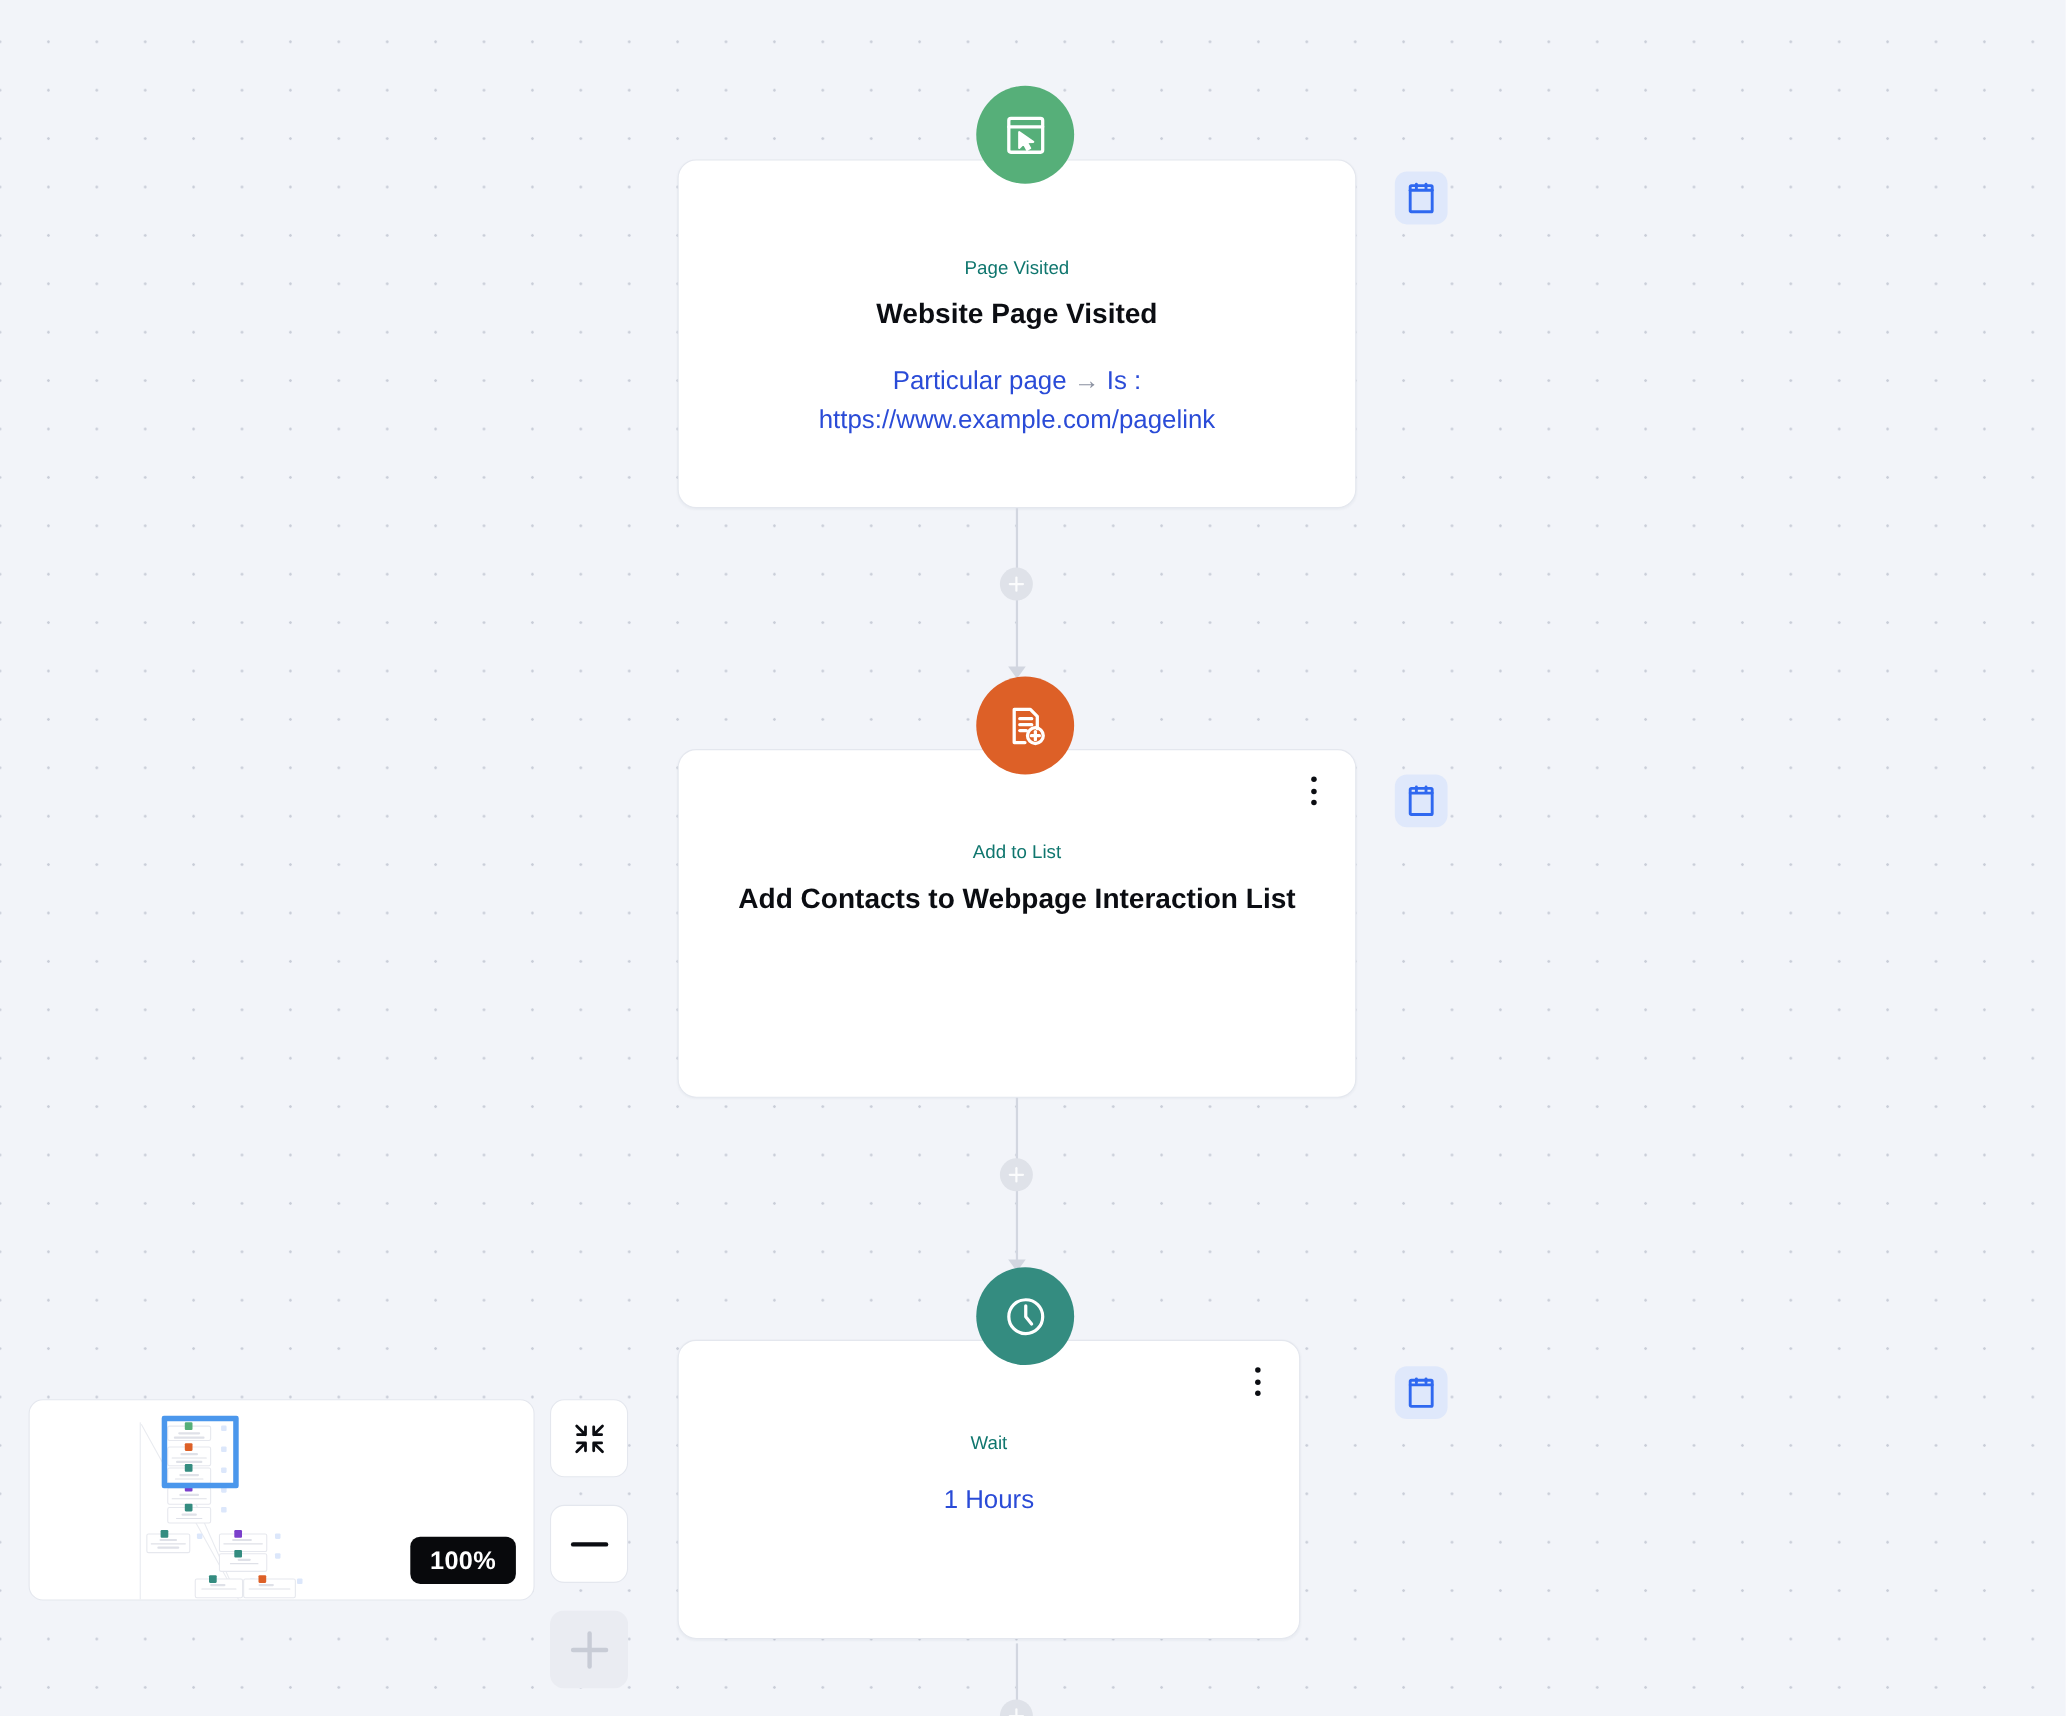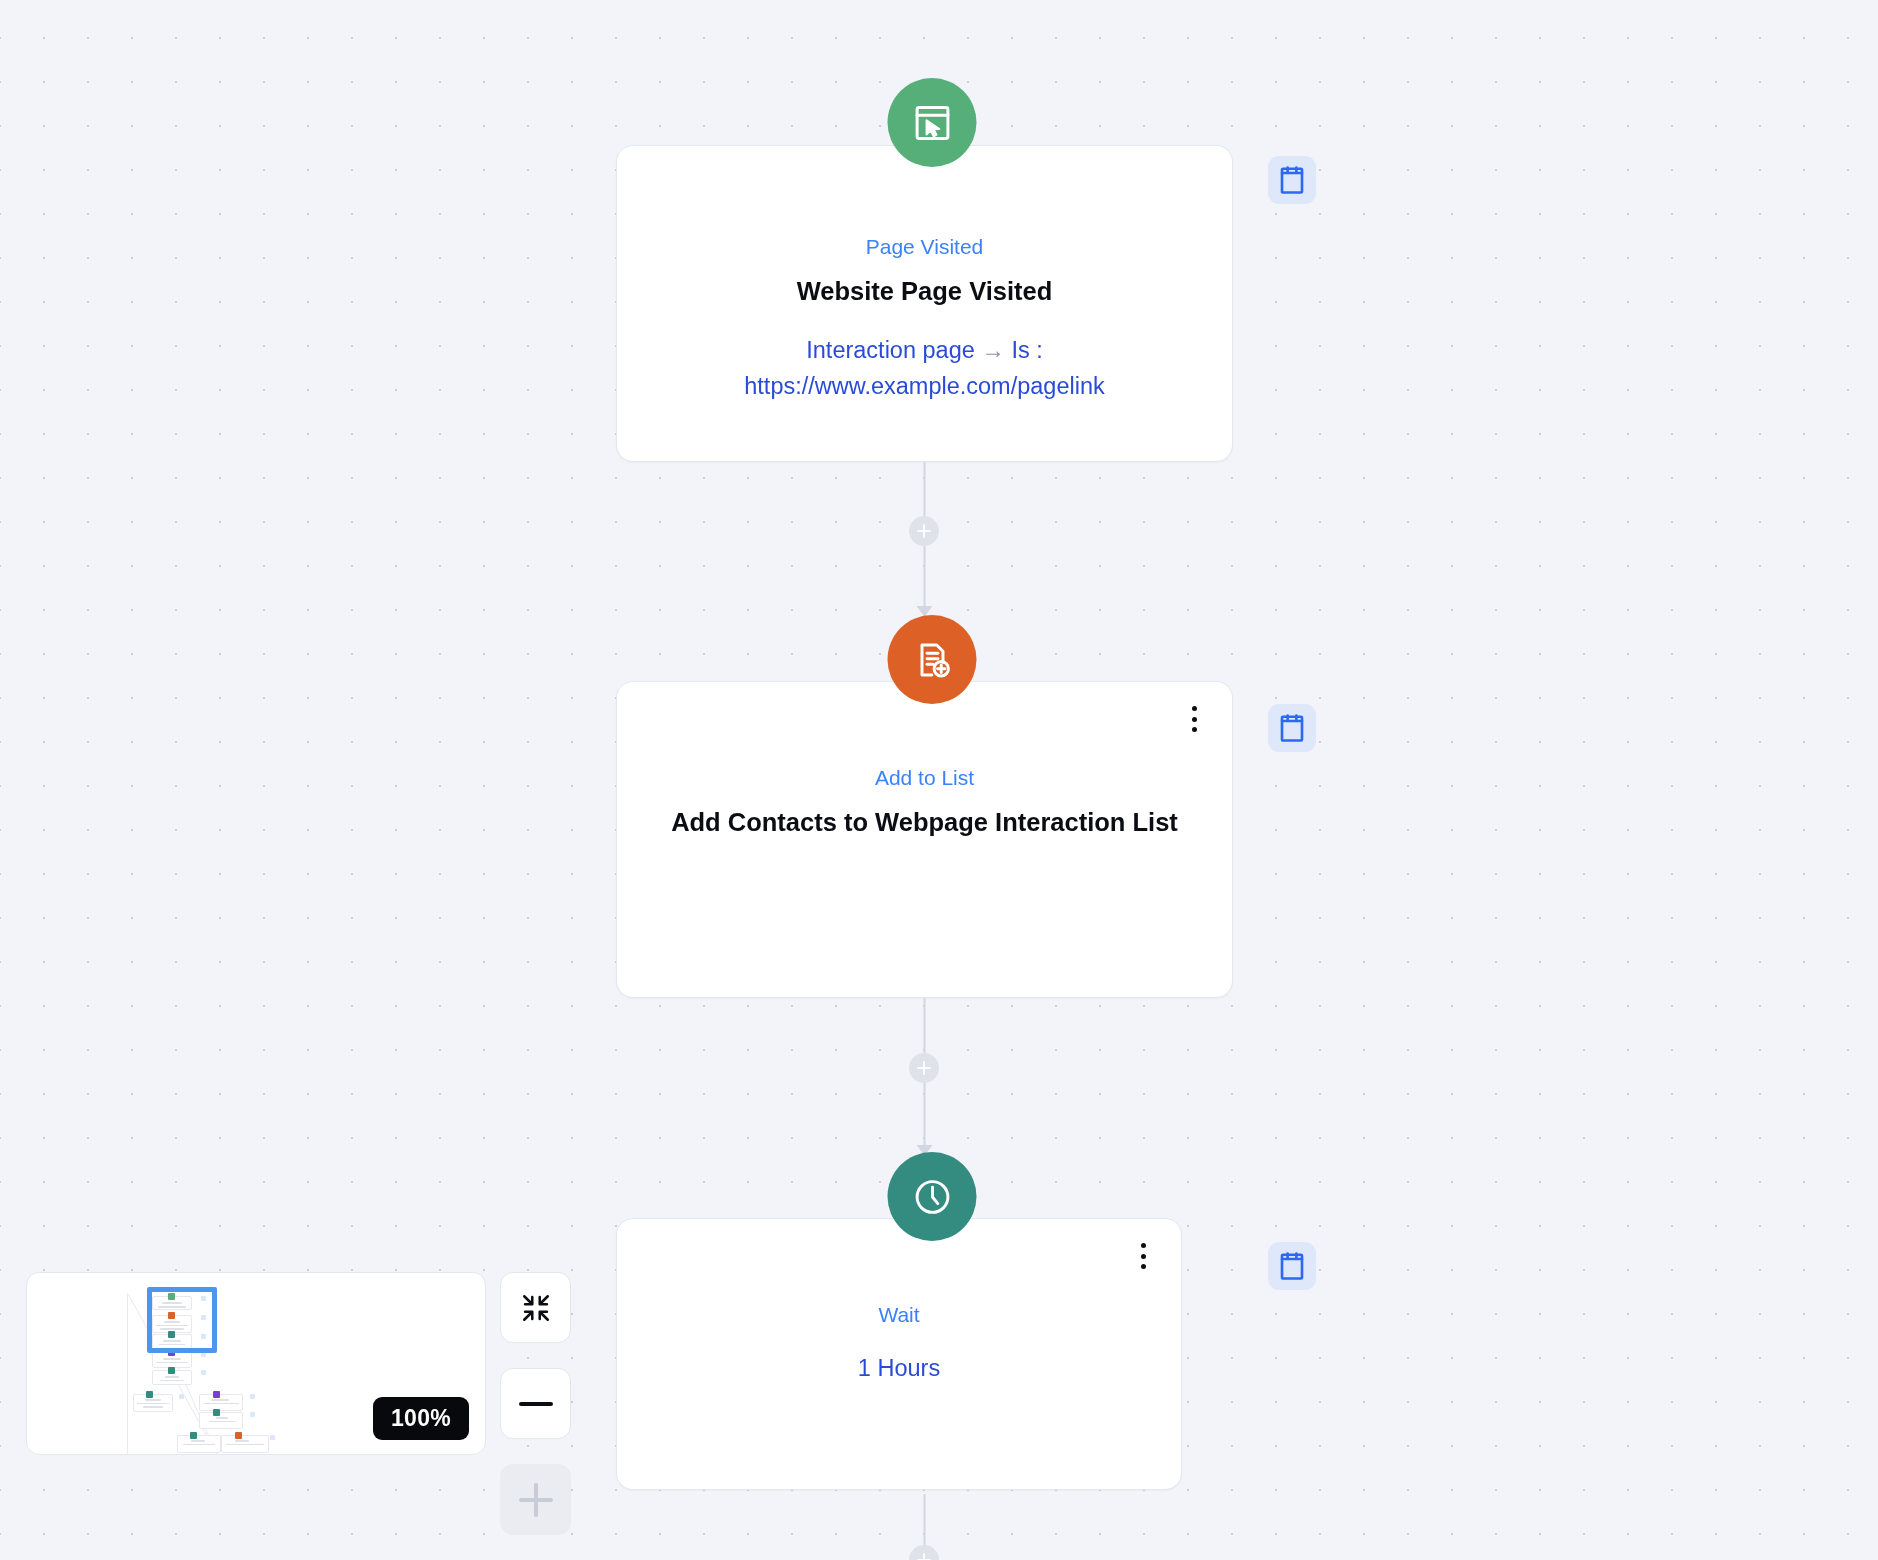--- a/index.html
+++ b/index.html
@@ -80,22 +80,22 @@
     z-index: 5;
   }
   .node-icon svg { display: block; }
 
   .card-body {
     padding: 0 34px;
     text-align: center;
   }
 
   .node-type {
-    font-size: 21px;
-    color: #3b82f6;
+    font-size: 17px;
+    color: #0f766e;
     font-weight: 400;
     line-height: 1.2;
   }
   .node-title {
     font-size: 25.5px;
     color: #0b0d12;
     font-weight: 700;
     line-height: 1.42;
     margin-top: 14px;
   }
@@ -217,21 +217,21 @@
       <line x1="3.2" y1="7.6" x2="20.8" y2="7.6"></line>
       <path d="M8.6 10.4 L8.6 18.6 L10.9 16.3 L12.7 19.6 L14.3 18.7 L12.6 15.6 L15.9 15.4 Z" fill="#ffffff" stroke="#ffffff" stroke-width="1.1"></path>
     </svg>
   </div>
 
   <div class="node-card" style="left:616px; top:145px; width:617px; height:317px;">
     <div class="card-body" style="padding-top:88px;">
       <div class="node-type">Page Visited</div>
       <div class="node-title">Website Page Visited</div>
       <div class="node-detail">
-        <span>Interaction page</span>
+        <span>Particular page</span>
         <span class="arrow">→</span>
         <span>Is : https://www.example.com/pagelink</span>
       </div>
     </div>
   </div>
 
   <div class="note-badge" style="left:1268px; top:156px;">
     <svg width="26" height="30" viewBox="0 0 20 24" fill="none" stroke="#2f68f0" stroke-width="2.1" stroke-linecap="round" stroke-linejoin="round">
       <rect x="2" y="3" width="16" height="19" rx="0.8"></rect>
       <line x1="2" y1="6.4" x2="18" y2="6.4"></line>

